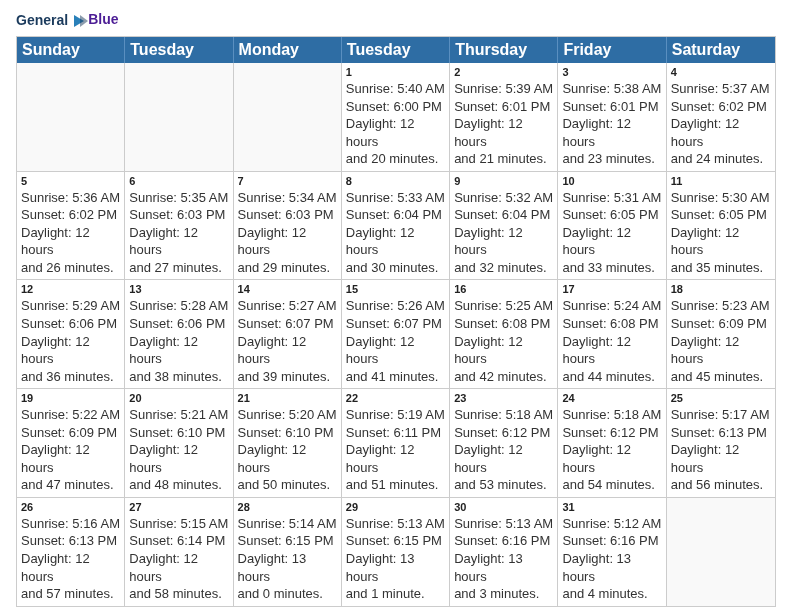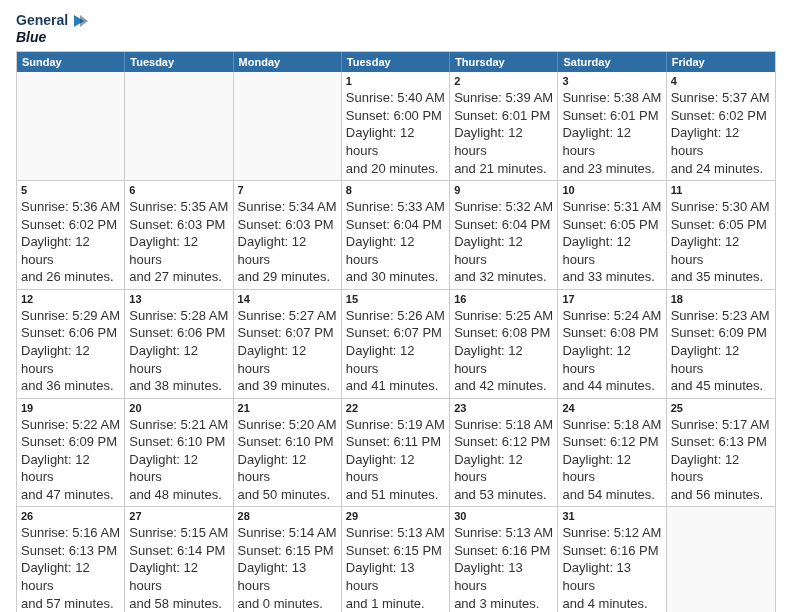--- a/index.html
+++ b/index.html
@@ -47,21 +47,21 @@
       flex-direction: column;
       border: 1px solid #ccc;
     }
     .cal-header {
       display: grid;
       grid-template-columns: repeat(7, 1fr);
       background: #2e6da4;
     }
     .cal-header-cell {
       color: #fff;
-      font-size: 11px;
+      font-size: 16px;
       font-weight: bold;
       padding: 4px 5px;
       border-right: 1px solid #5a8fc0;
       text-align: left;
     }
     .cal-header-cell:last-child { border-right: none; }
     .cal-body {
       flex: 1;
       display: flex;
       flex-direction: column;
@@ -94,46 +94,46 @@
       color: #333;
       line-height: 1.35;
     }
   </style>
 </head>
 <body>
 
 <div class="page">
   <div class="header">
     <div class="logo">
-  <div style="display:flex;flex-direction:column;line-height:1.1;justify-content:space-between;">
+  <div style="display:flex;flex-direction:row;line-height:1.1;justify-content:space-between;">
     <div style="display:flex;align-items:center;gap:0;">
       <span style="font-size:14px;font-weight:bold;color:#1a3a5c;">General</span>
       <svg width="18" height="18" viewBox="0 0 18 18" style="margin-left:2px;">
         <polygon points="4,3 14,9 4,15" fill="#2980b9"></polygon>
         <polygon points="10,3 18,9 10,15" fill="#1a3a5c" opacity="0.5"></polygon>
       </svg>
     </div>
-    <span style="font-size:14px;font-weight:bold;color:#0f172a;font-style:italic;">Blue</span>
+    <span style="font-size:14px;font-weight:bold;color:#4c1d95;">Blue</span>
   </div>
 </div>
     <div class="title-block">
       <div class="month-title"></div>
       <div class="subtitle"></div>
     </div>
   </div>
 
   <div class="calendar">
     <div class="cal-header">
     <div class="cal-header-cell">Sunday</div>
         <div class="cal-header-cell">Tuesday</div>
         <div class="cal-header-cell">Monday</div>
         <div class="cal-header-cell">Tuesday</div>
         <div class="cal-header-cell">Thursday</div>
+        <div class="cal-header-cell">Friday</div>
         <div class="cal-header-cell">Saturday</div>
-        <div class="cal-header-cell">Friday</div>
       </div>
     <div class="cal-body">
     <div class="cal-row">
           <div class="cal-cell empty"></div>
           <div class="cal-cell empty"></div>
           <div class="cal-cell empty"></div>
           <div class="cal-cell">
             <div class="day-num">1</div>
             <div class="day-info">Sunrise: 5:40 AM<br>Sunset: 6:00 PM<br>Daylight: 12 hours<br>and 20 minutes.</div>
           </div>

